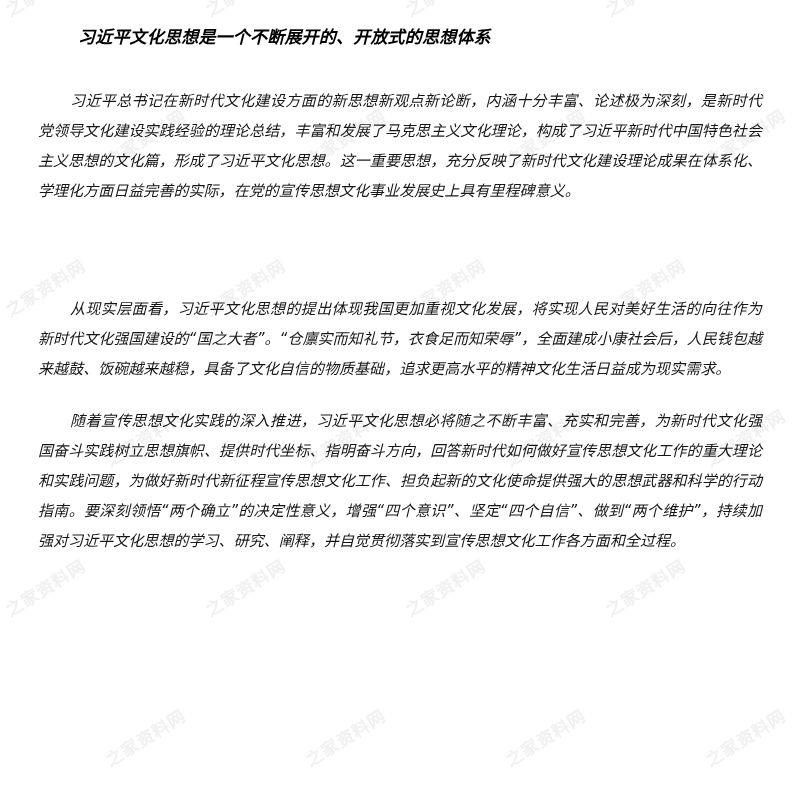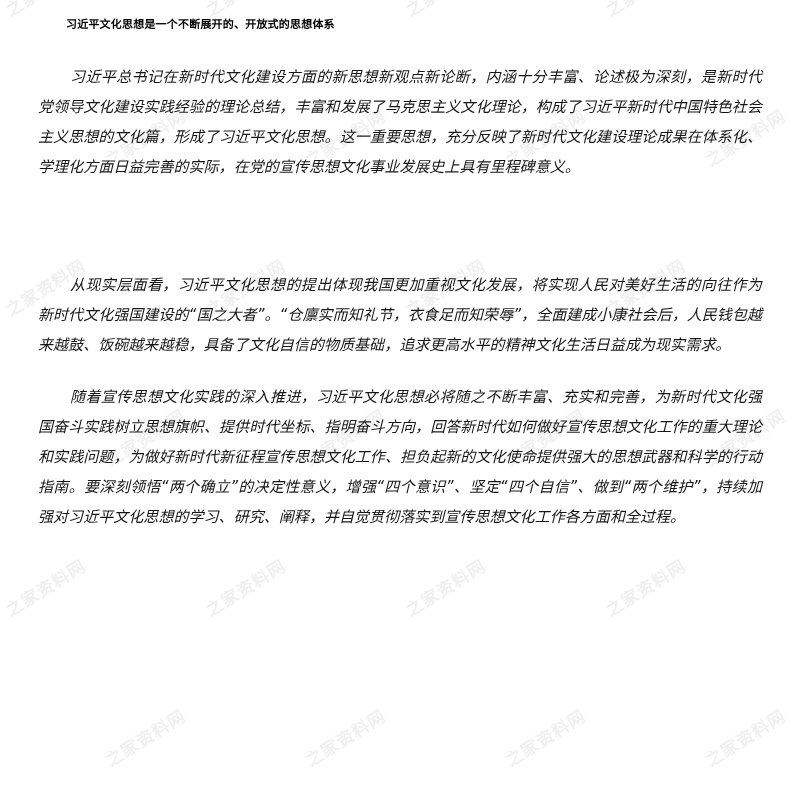--- a/index.html
+++ b/index.html
@@ -51,28 +51,29 @@
     user-select: none;
   }
 
   
   #content {
     position: relative;
     z-index: 1;
   }
 
   h2.doc-heading {
-    margin: 4px;
+    margin: 16px;
     padding: 0;
-    font-size: 11px;
+    font-size: 17px;
     font-weight: 700;
     line-height: 30px;
     color: #000000;
     text-indent: 24px;
     letter-spacing: 0.2px;
+    font-style: italic;
   }
 
   p.doc-para {
     margin: 0;
     padding: 0;
     font-size: 15px;
     font-weight: 400;
     line-height: 30px;
     color: #161616;
     text-indent: 32px;

